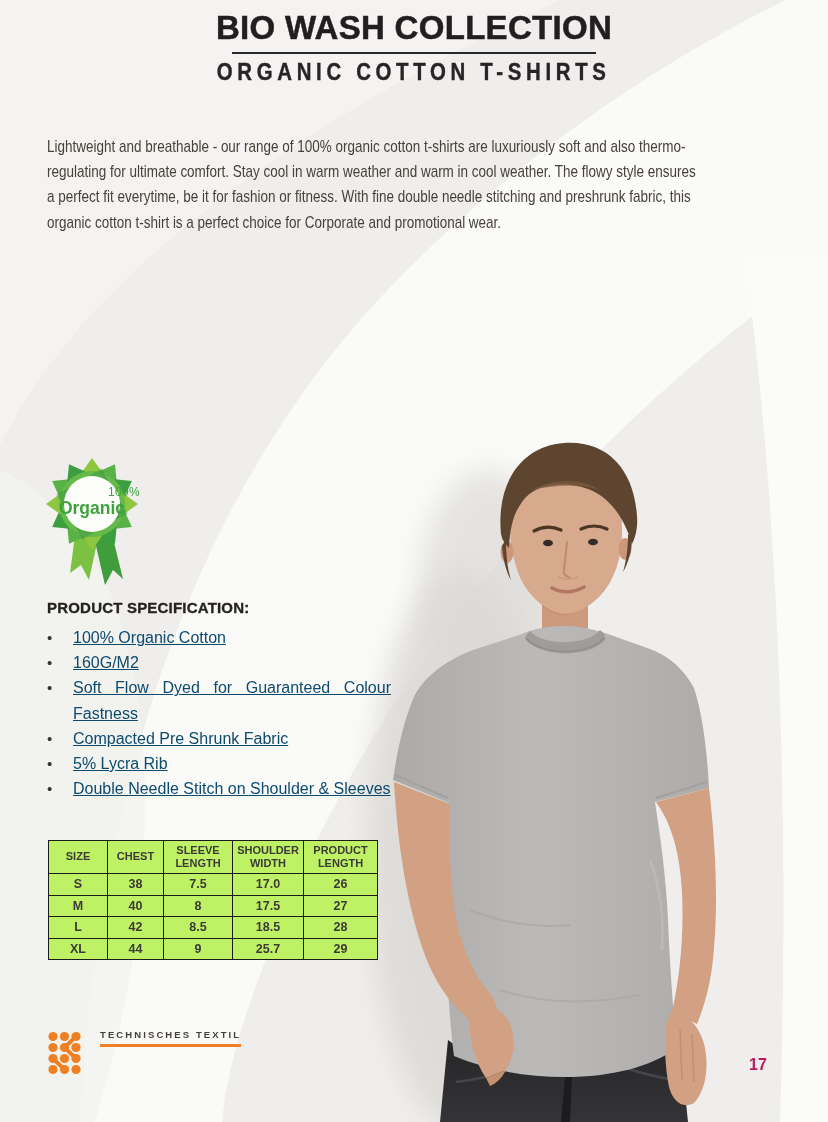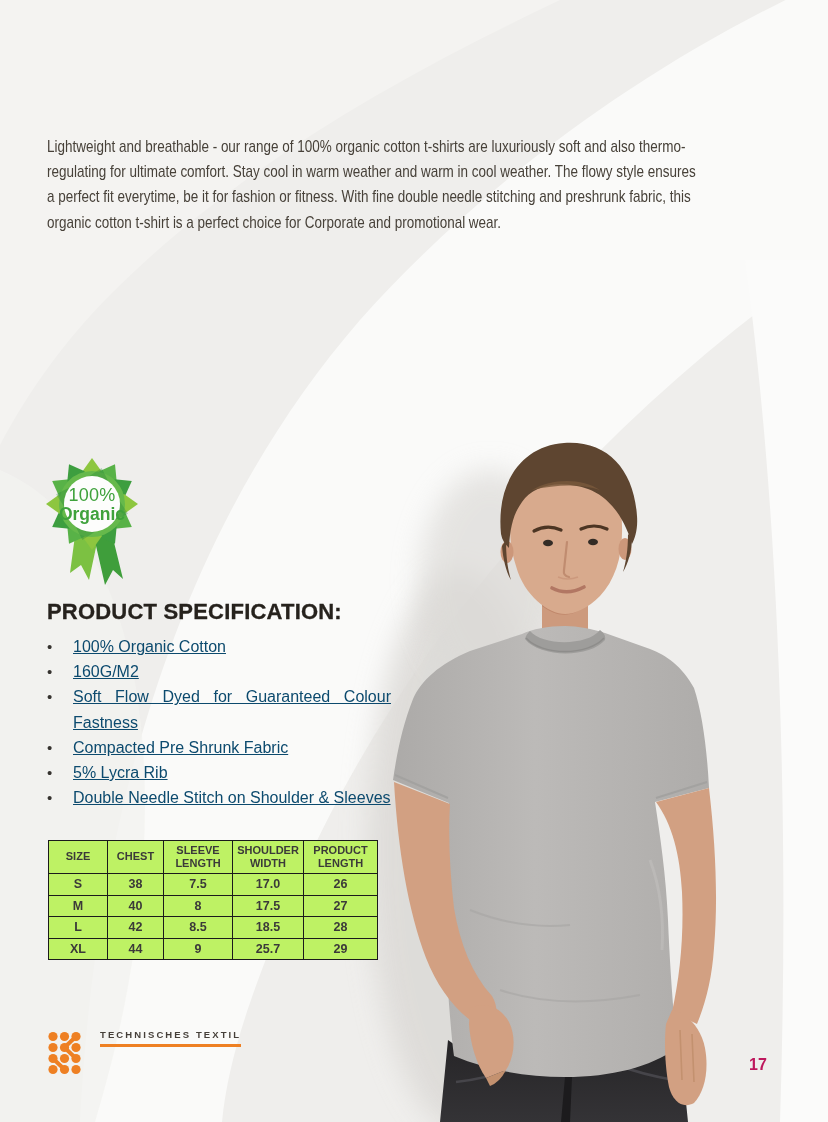--- a/index.html
+++ b/index.html
@@ -13,25 +13,25 @@
   .subtitle{font-size:24px;font-weight:bold;letter-spacing:5.5px;color:#282425;-webkit-text-stroke:.4px #282425;
             transform:scaleX(.85);transform-origin:center top;white-space:nowrap;margin:0;line-height:1.05;}
   
   .intro{position:absolute;left:47px;top:134px;width:940px;z-index:5;
          font-size:17px;line-height:25.2px;color:#474139;
          transform:scaleX(.793);transform-origin:0 0;}
   
   .badge{position:absolute;left:44px;top:452px;width:96px;height:140px;z-index:5;}
   .badge svg{position:absolute;left:0;top:0;}
   .badge-text{position:absolute;left:0;right:0;top:34px;text-align:center;color:#3fa23c;z-index:2;line-height:1.05;}
-  .badge-top{font-size:18px;letter-spacing:.3px;}
+  .badge-top{font-size:12px;letter-spacing:.3px;text-align:right;}
   .badge-label{font-size:17.5px;font-weight:bold;}
   
   .spec{position:absolute;left:47px;top:599px;z-index:5;width:345px;}
-  .spec h3{font-size:22px;font-weight:bold;color:#26221d;margin:0 0 9px 0;letter-spacing:.2px;-webkit-text-stroke:.3px #26221d;}
+  .spec h3{font-size:15px;font-weight:bold;color:#26221d;margin:0 0 9px 0;letter-spacing:.2px;-webkit-text-stroke:.3px #26221d;}
   .spec ul{list-style:none;margin:0;padding:0;}
   .spec li{display:flex;align-items:flex-start;}
   .spec .dot{width:26px;font-size:15px;line-height:25.2px;color:#36332f;flex:none;}
   .spec .txt{flex:none;width:318px;font-size:16px;line-height:25.2px;color:#0c4a6e;text-align:justify;text-decoration:underline;}
   
   .size-table{position:absolute;left:48px;top:840px;z-index:5;border-collapse:collapse;background:#bef264;}
   .size-table th,.size-table td{border:1.7px solid #1b1b1b;text-align:center;vertical-align:middle;color:#3b3a39;}
   .size-table th{font-size:11px;font-weight:bold;line-height:1.2;height:30px;padding:1px 2px;}
   .size-table td{font-size:12.5px;font-weight:bold;height:20.5px;padding:0 2px;}
   
@@ -137,20 +137,25 @@
              L172,600 C178,588 178,576 172,566 C152,544 140,514 134,478 C130,444 128,406 130,374 Z" fill="#d2a082"></path>
     <path d="M150,578 C164,572 180,576 189,592 C196,606 195,626 186,640 L166,648 C156,634 150,612 149,594 Z" fill="#d2a082"></path>
     <path d="M166,648 L186,640 Q180,652 170,656 Z" fill="#c3916f"></path>
 
     <path d="M389,358 C396,418 398,472 394,518 C392,548 386,572 377,594
              L352,582 C360,546 364,506 362,462 C360,424 352,394 336,372 Z" fill="#d2a082"></path>
     <path d="M352,580 C368,584 381,598 385,618 C389,640 385,661 374,673 C363,679 353,672 349,657 C345,638 344,612 346,594 Z" fill="#d2a082"></path>
     <path d="M360,600 L362,650 M372,604 L374,652" stroke="#c3916f" stroke-width="1.6" fill="none"></path>
   </svg>
 
+  <header class="header">
+    <h1 class="title">BIO WASH COLLECTION</h1>
+    <div class="rule"></div>
+    <h2 class="subtitle">ORGANIC COTTON T-SHIRTS</h2>
+  </header>
 
   <div class="intro">
       <div>Lightweight and breathable - our range of 100% organic cotton t-shirts are luxuriously soft and also thermo-</div>
       <div>regulating for ultimate comfort. Stay cool in warm weather and warm in cool weather. The flowy style ensures</div>
       <div>a perfect fit everytime, be it for fashion or fitness. With fine double needle stitching and preshrunk fabric, this</div>
       <div>organic cotton t-shirt is a perfect choice for Corporate and promotional wear.</div>
     </div>
 
   <div class="badge">
     <svg width="96" height="140" viewBox="0 0 96 140" aria-hidden="true">

